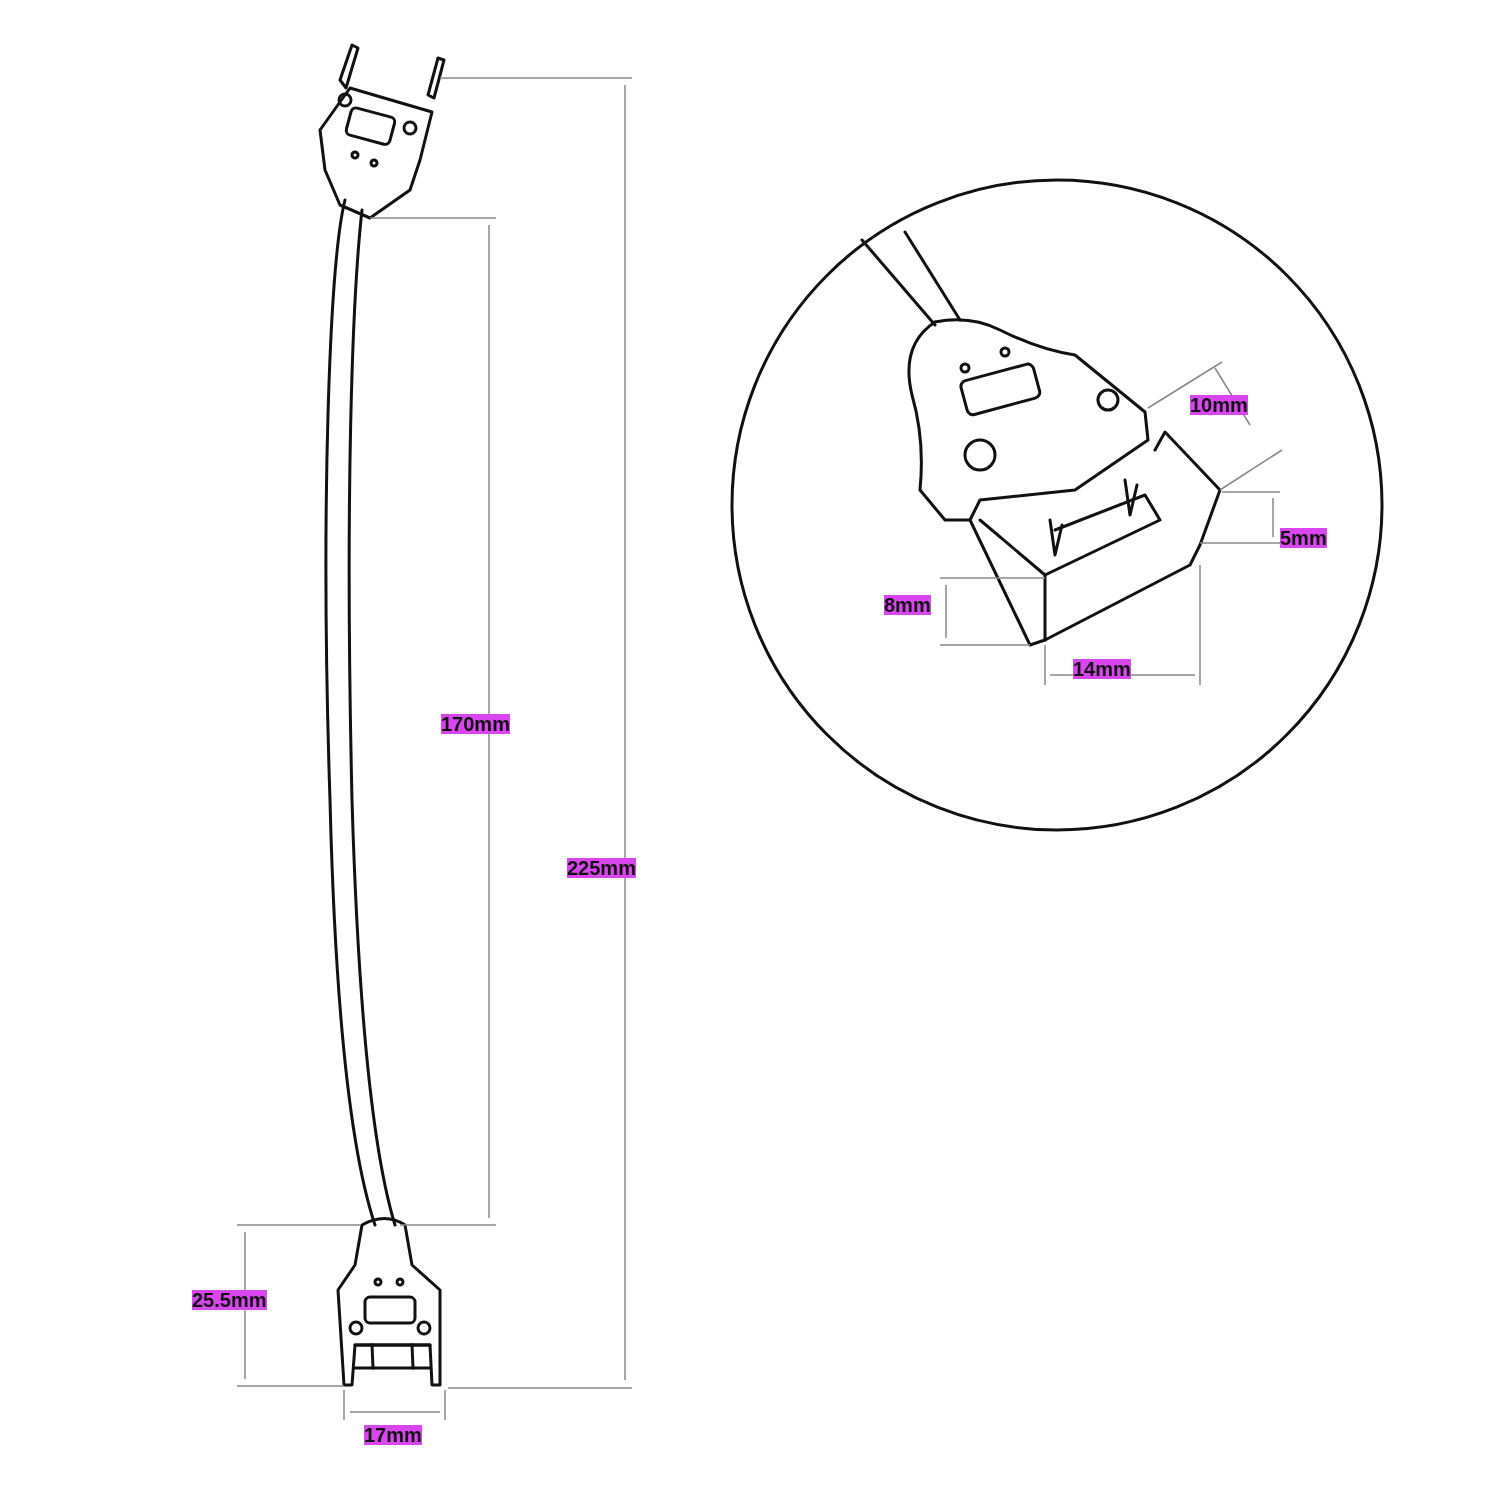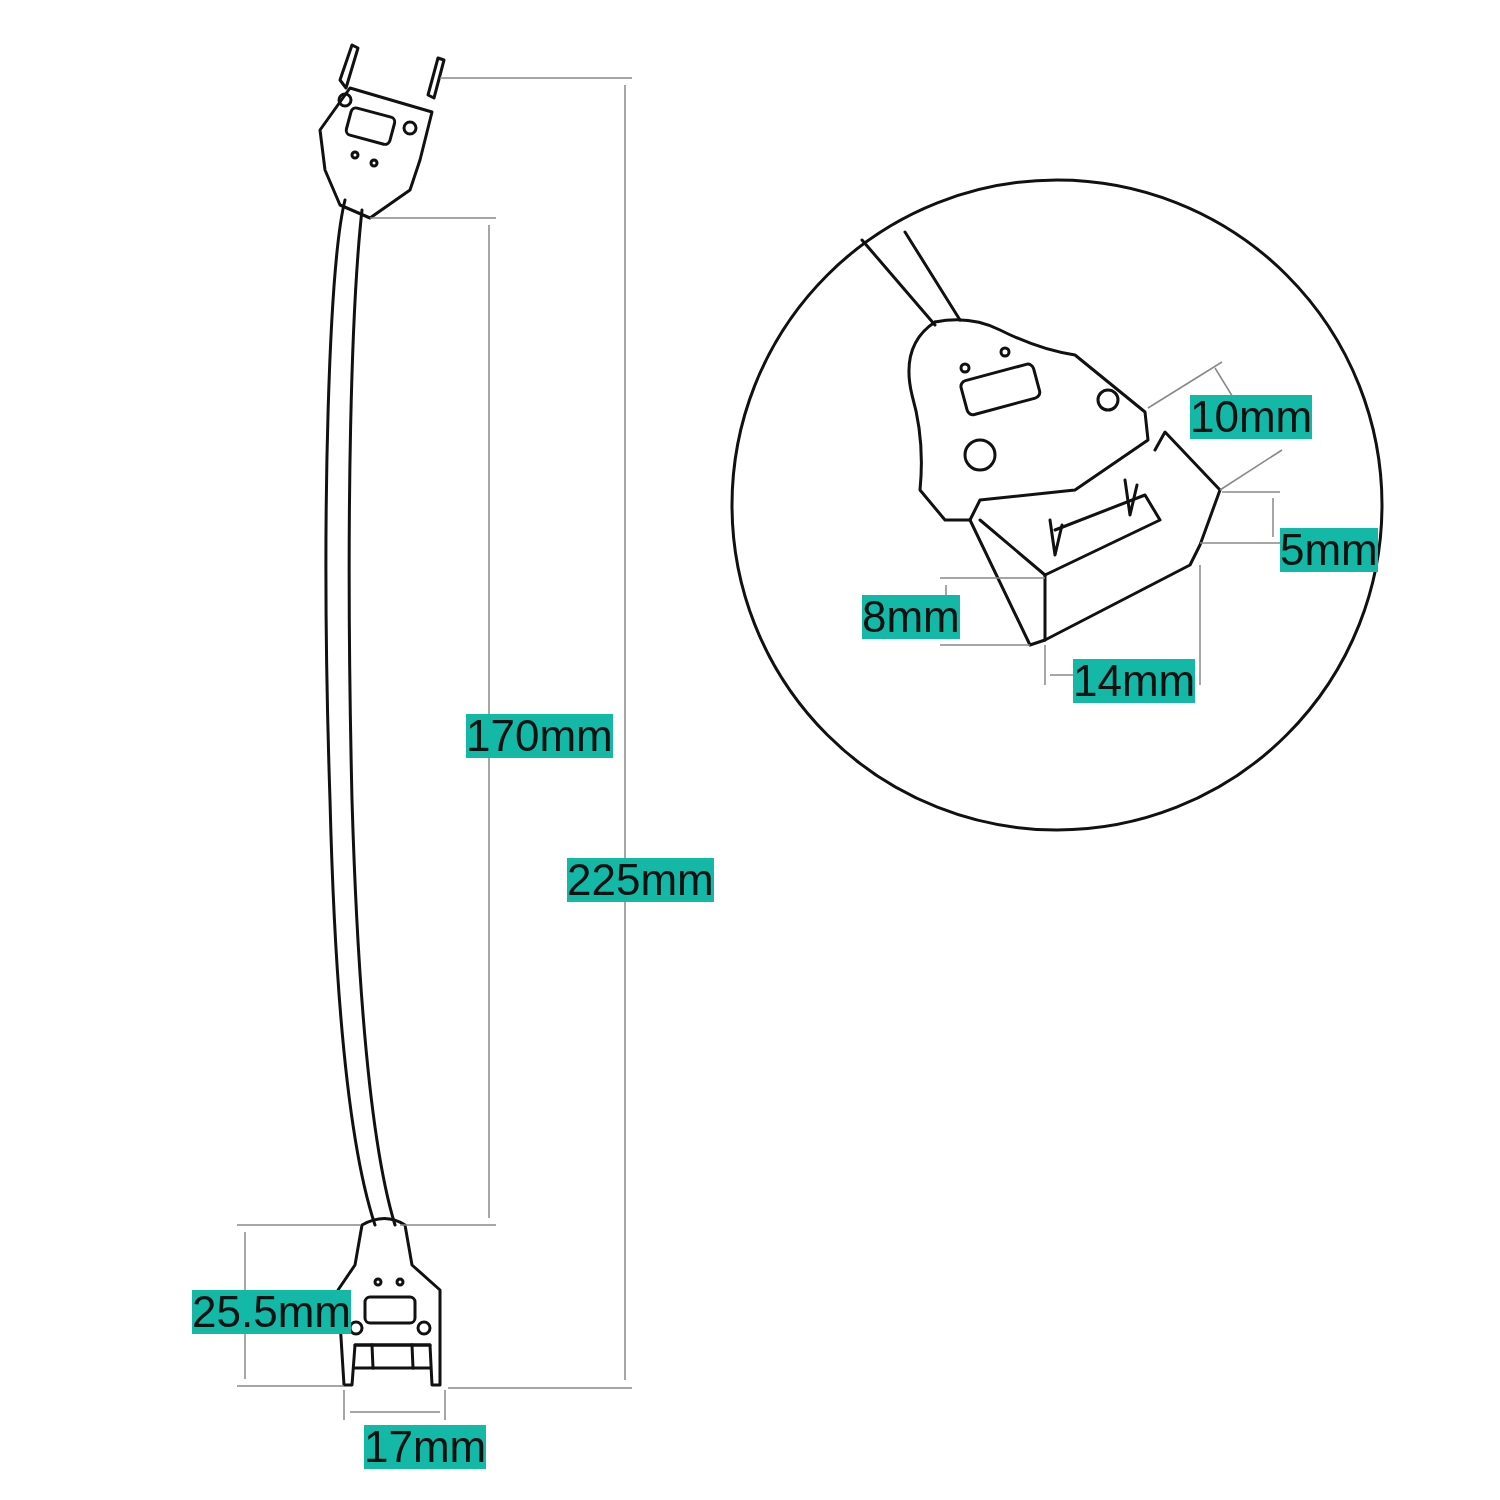--- a/index.html
+++ b/index.html
@@ -1,18 +1,18 @@
 <!DOCTYPE html>
 <html><head>
 <meta charset="utf-8">
 <style>
   html,body{margin:0;padding:0;background:#fff;}
   body{width:1500px;height:1500px;position:relative;overflow:hidden;font-family:"Liberation Sans",sans-serif;}
   svg{position:absolute;left:0;top:0;}
-  .lbl{position:absolute;font-size:44px;color:#111;white-space:nowrap;background:#14b8a6;line-height:1;}
+  .lbl{position:absolute;font-size:20px;color:#111;white-space:nowrap;background:#d946ef;line-height:1;font-weight:bold;}
 </style>
 </head>
 <body>
 
 <svg width="1500" height="1500" viewBox="0 0 1500 1500">
   <g fill="none" stroke="#111" stroke-width="3" stroke-linejoin="round" stroke-linecap="round">
 
     <path d="M345 200 C 330 260, 320 500, 330 800 C 335 1000, 350 1150, 375 1225"></path>
     <path d="M362 210 C 352 300, 345 500, 352 800 C 358 1000, 372 1150, 395 1225"></path>
 
@@ -79,19 +79,19 @@
     <line x1="940" y1="578" x2="1045" y2="578"></line>
       <line x1="940" y1="645" x2="1030" y2="645"></line>
     <line x1="946" y1="585" x2="946" y2="638"></line>
     <line x1="1045" y1="645" x2="1045" y2="685"></line>
       <line x1="1200" y1="565" x2="1200" y2="685"></line>
     <line x1="1050" y1="675" x2="1195" y2="675"></line>
   </g>
 </svg>
 
 <div class="lbl" style="left:567px;top:858px;">225mm</div>
-<div class="lbl" style="left:466px;top:714px;text-align:center;">170mm</div>
+<div class="lbl" style="left:441px;top:714px;text-align:center;">170mm</div>
 <div class="lbl" style="left:192px;top:1290px;text-align:right;">25.5mm</div>
 <div class="lbl" style="left:364px;top:1425px;">17mm</div>
 <div class="lbl" style="left:1190px;top:395px;">10mm</div>
 <div class="lbl" style="left:1280px;top:528px;">5mm</div>
-<div class="lbl" style="left:862px;top:595px;">8mm</div>
+<div class="lbl" style="left:884px;top:595px;">8mm</div>
 <div class="lbl" style="left:1073px;top:659px;">14mm</div>
 
 </body></html>

